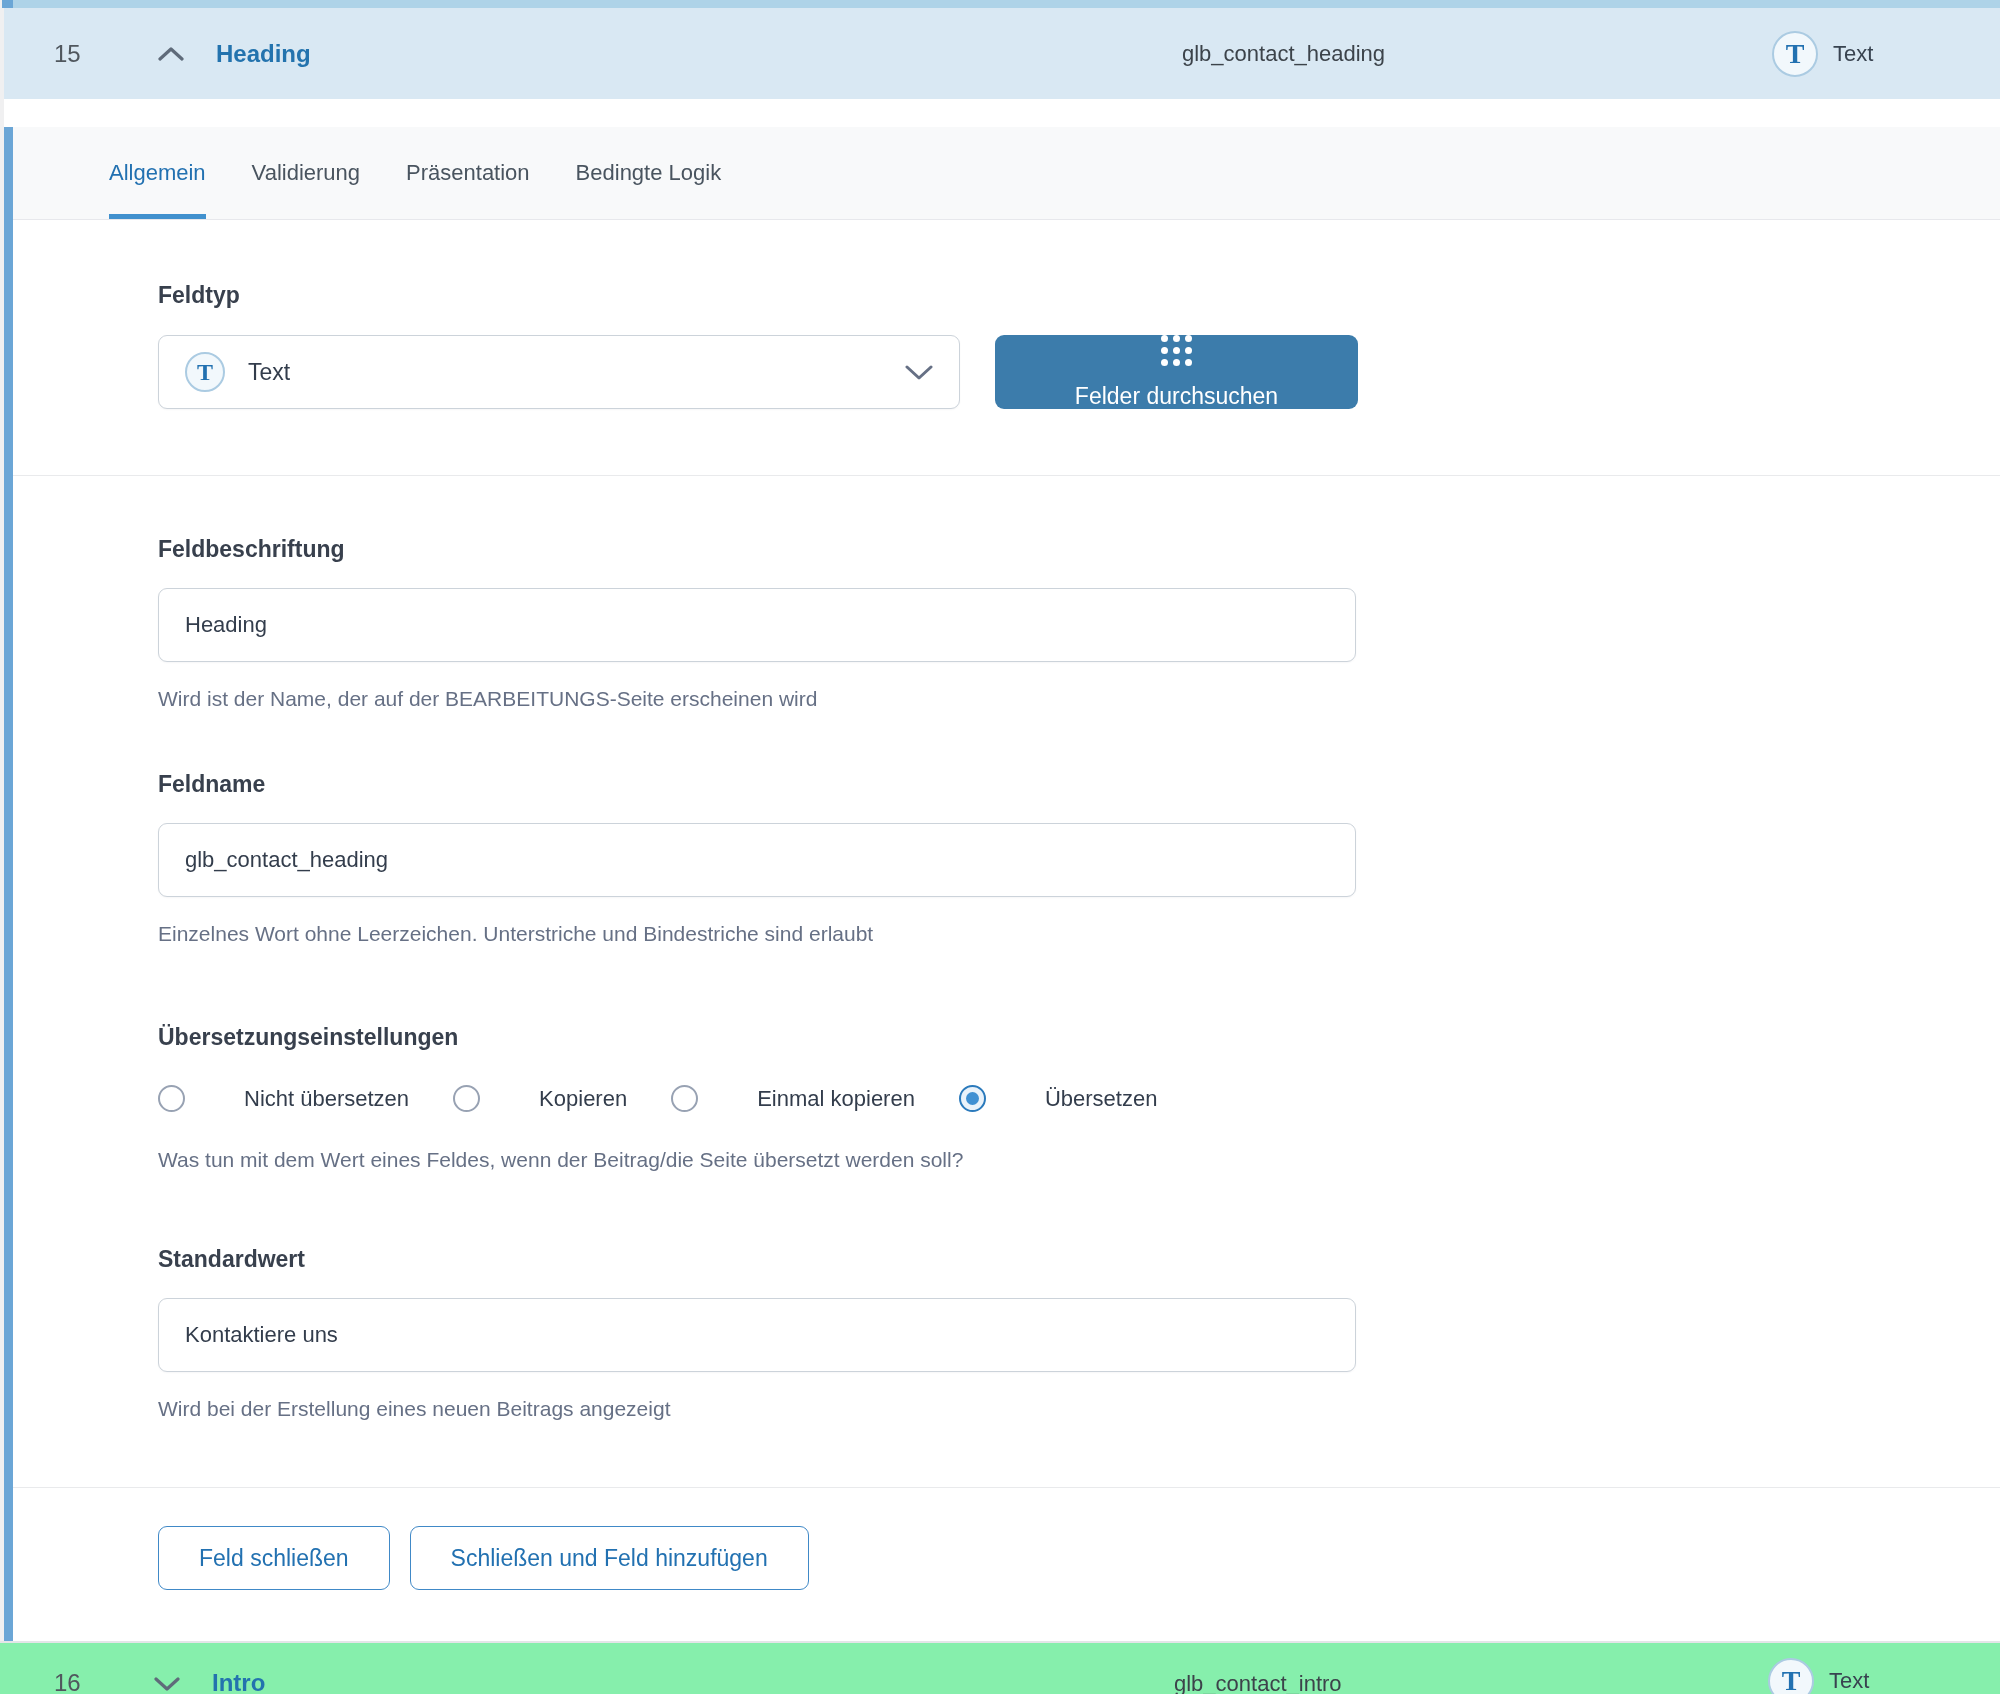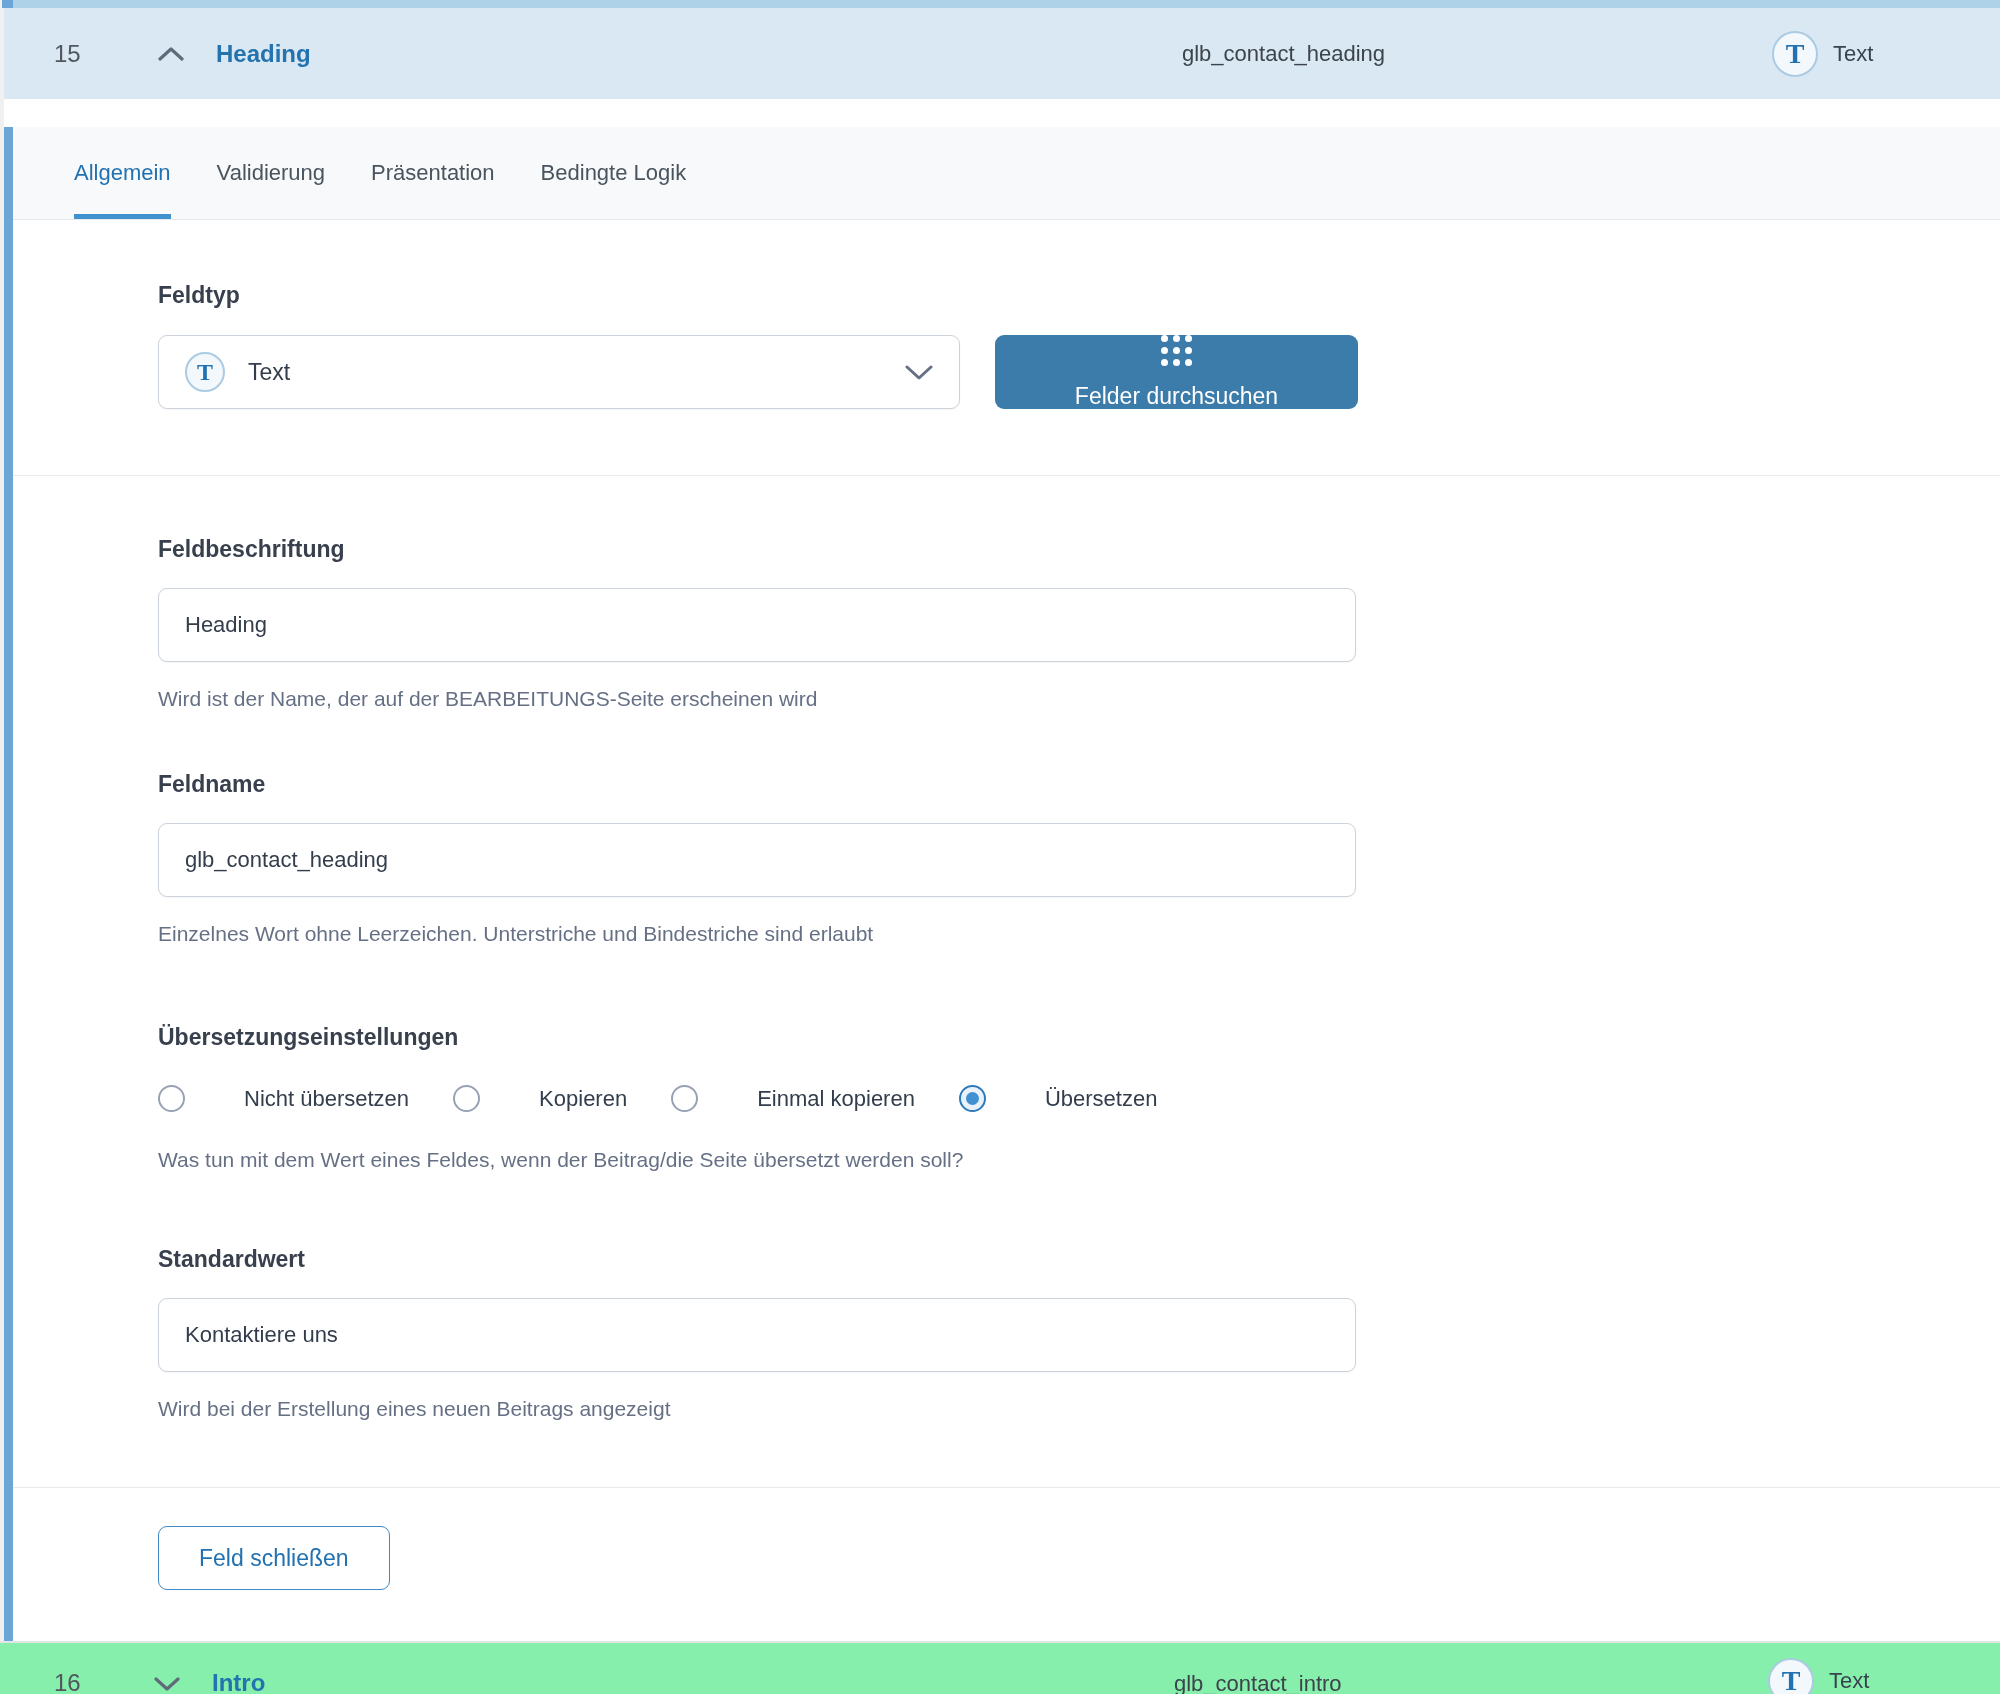--- a/index.html
+++ b/index.html
@@ -28,21 +28,21 @@
     display:flex; align-items:center; justify-content:center;
     font-family:"Liberation Serif", serif; font-size:28px; font-weight:600; color:#2271b1; }
   .type-label { font-size:22px; color:#384350; }
 
   
   .panel-body { position:absolute; top:127px; left:4px; right:0; height:1514px;
     background:#ffffff; border-left:9px solid #6ba6d6; }
 
   
   .tabs { height:93px; background:#f8f9fa; border-bottom:1px solid #e7e8ec;
-    display:flex; align-items:stretch; padding-left:61px; gap:46px; }
+    display:flex; align-items:stretch; padding-left:96px; gap:46px; }
   .tab { display:flex; align-items:center; font-size:22px; color:#49545f;
     border-bottom:5px solid transparent; padding-top:5px; cursor:pointer; }
   .tab.active { color:#2271b1; border-bottom-color:#4191ce; }
 
   .section { padding-left:145px; }
   .flabel { font-size:23px; font-weight:700; color:#38404d; }
   .help { font-size:21px; color:#667085; }
 
   
   .sec-feldtyp { padding-top:62px; padding-bottom:66px; }
@@ -204,20 +204,21 @@
     <div class="section setting sec-default">
       <div class="flabel">Standardwert</div>
       <input class="text-input" type="text" value="Kontaktiere uns" style="">
       <div class="help">Wird bei der Erstellung eines neuen Beitrags angezeigt</div>
     </div>
 
     <div class="divider divider-footer"></div>
 
     <div class="panel-footer">
       <button class="ghost-btn">Feld schließen</button>
+      <button class="ghost-btn">Schließen und Feld hinzufügen</button>
     </div>
   </div>
 
   <div class="next-row">
     <span class="nr-item nr-order">16</span>
     <span class="nr-item nr-chevron">
       <svg width="26" height="16" viewBox="0 0 26 16" fill="none">
         <path d="M2 3 L13 13 L24 3" stroke="#5f6b7a" stroke-width="3.2" stroke-linecap="round" stroke-linejoin="round"></path>
       </svg>
     </span>

